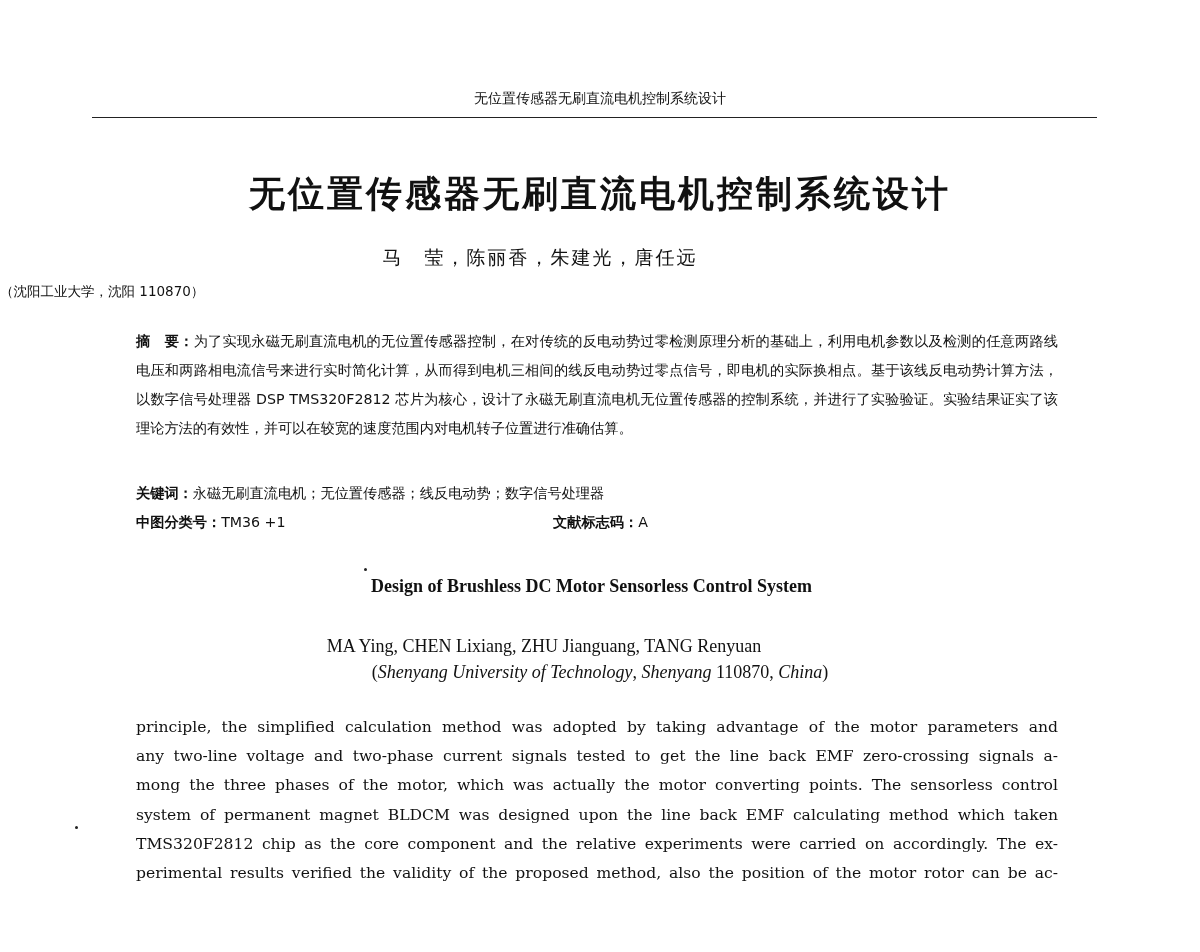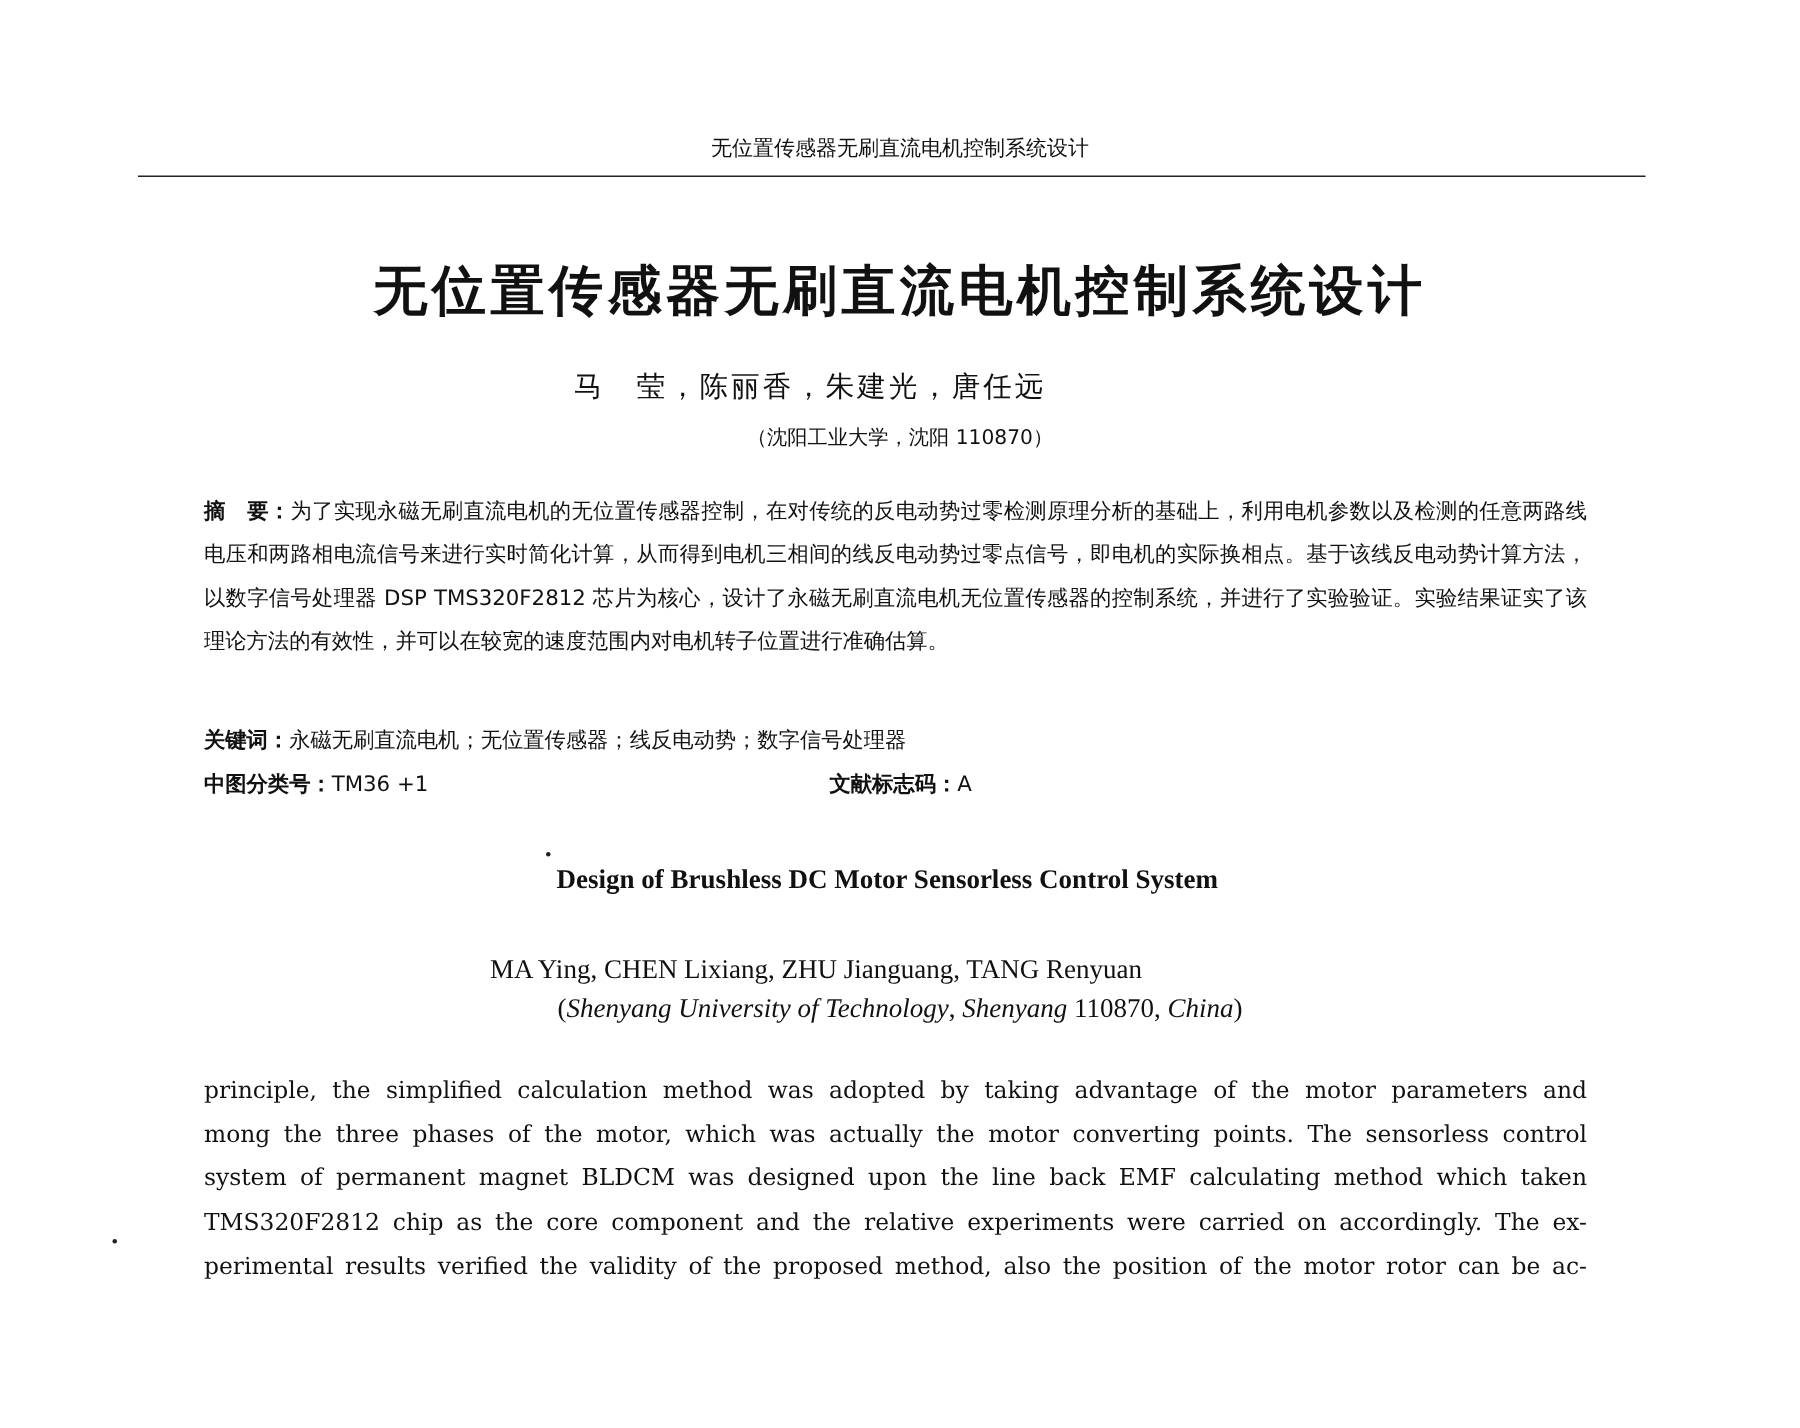--- a/index.html
+++ b/index.html
@@ -52,21 +52,20 @@
       text-align: center;
       font-family: "DejaVu Serif", serif;
       font-size: 19px;
       letter-spacing: 2px;
     }
     .cn-affil {
       position: absolute;
       left: 0;
       width: 1200px;
       top: 283px;
-      text-align: center;
       font-family: "DejaVu Sans", sans-serif;
       font-size: 13.5px;
     }
     .cn-abstract {
       position: absolute;
       left: 136px;
       width: 922px;
       top: 327px;
       font-family: "DejaVu Sans", sans-serif;
       font-size: 14.2px;
@@ -185,19 +184,20 @@
 <div class="speck" style="left:364px; top:568px;"></div>
 
 <div class="en-title">Design of Brushless DC Motor Sensorless Control System</div>
 <div class="en-authors">MA Ying,  CHEN Lixiang,  ZHU Jianguang,  TANG Renyuan</div>
 <div class="en-affil">
   <span>(</span><i>Shenyang University of Technology</i><span>,  </span><i>Shenyang</i><span> 110870,  </span><i>China</i><span>)</span>
 </div>
 
 <div class="en-abstract">
   <span class="line">principle, the simplified calculation method was adopted by taking advantage of the motor parameters and</span>
+  <span class="line">any two-line voltage and two-phase current signals tested to get the line back EMF zero-crossing signals a-</span>
   <span class="line">mong the three phases of the motor, which was actually the motor converting points. The sensorless control</span>
   <span class="line">system of permanent magnet BLDCM was designed upon the line back EMF calculating method which taken</span>
   <span class="line">TMS320F2812 chip as the core component and the relative experiments were carried on accordingly. The ex-</span>
   <span class="line">perimental results verified the validity of the proposed method, also the position of the motor rotor can be ac-</span>
 </div>
 
 <div class="speck" style="left:75px; top:826px;"></div>
 
 </body></html>

